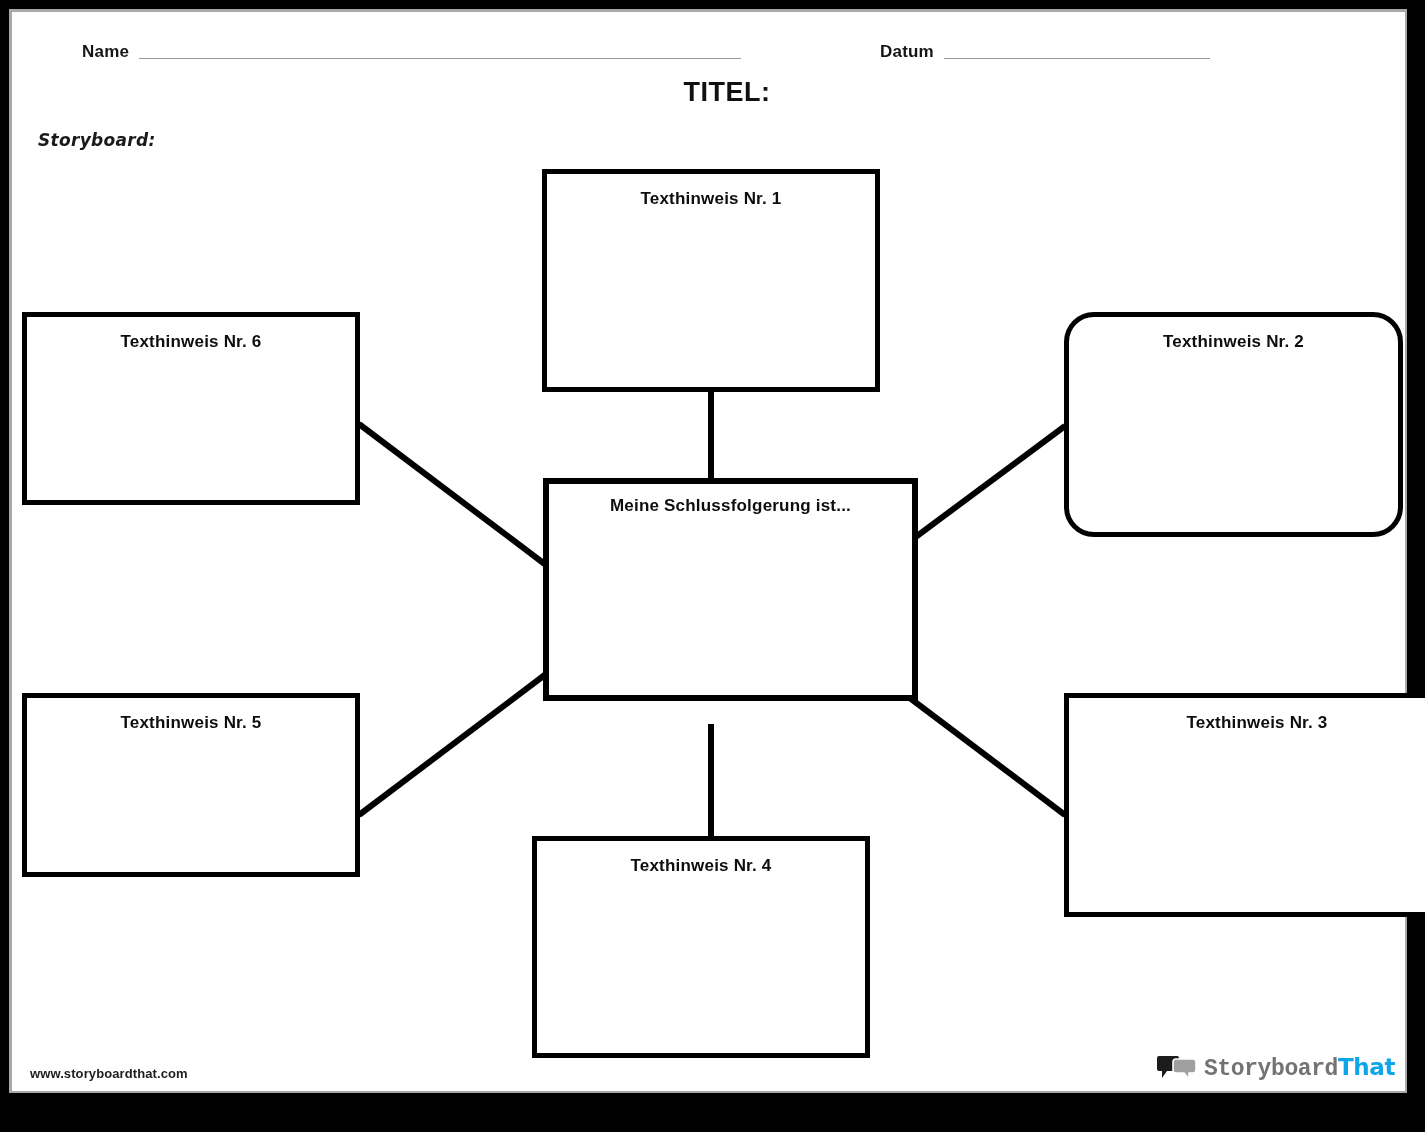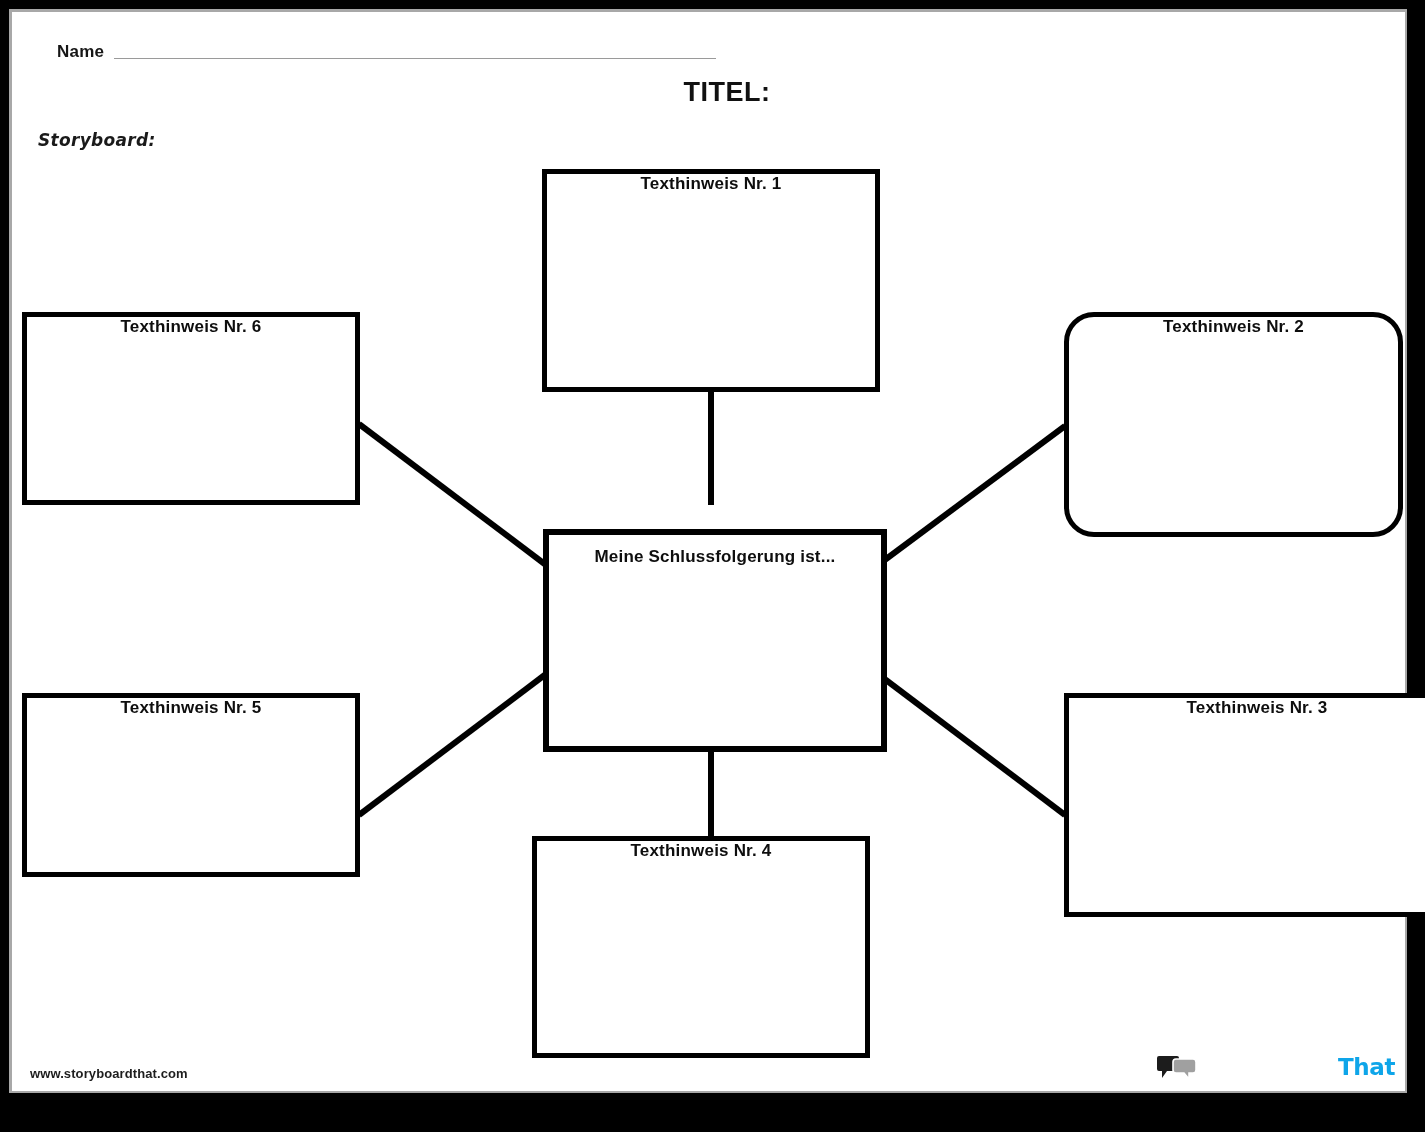--- a/index.html
+++ b/index.html
@@ -31,20 +31,21 @@
     width: 1393px;
     height: 1079px;
     background: #ffffff;
   }
 
   
   .field-row {
     position: absolute;
     display: flex;
     align-items: baseline;
+    margin-left: 25px;
   }
   .field-label {
     font-weight: bold;
     font-size: 17px;
     letter-spacing: 0.2px;
     color: #161616;
     font-stretch: condensed;
     white-space: nowrap;
   }
   .field-line {
@@ -102,20 +103,21 @@
     background: #ffffff;
   }
   .node-label {
     display: block;
     text-align: center;
     font-size: 17px;
     font-weight: bold;
     color: #0e0e0e;
     letter-spacing: 0.2px;
     font-stretch: condensed;
+    margin-top: 15px;
     padding: 0 8px;
   }
   #node-center { border-width: 6px; }
   #node-center .node-label { margin-top: 12px; }
 
   
   #site-url {
     position: absolute;
     left: 30px;
     top: 1066px;
@@ -138,36 +140,40 @@
     height: 26px;
     margin-right: 7px;
     flex: 0 0 auto;
   }
   #logo-text {
     font-size: 23px;
     font-weight: bold;
     letter-spacing: -0.4px;
     font-family: "DejaVu Sans", sans-serif;
   }
-  .logo-dark { color: #ffffff; font-family: Liberation Mono, monospace; }
+  .logo-dark { color: #737373; font-family: Liberation Mono, monospace; }
   .logo-gray { color: #0ea5e9; }
 </style>
 </head>
 <body>
 
 <div id="page">
 
   <div id="sheet-bevel"></div>
   <div id="sheet"></div>
 
   <div class="field-row" id="name-row">
     <span class="field-label">Name</span>
     <span class="field-line"></span>
   </div>
 
+  <div class="field-row" id="date-row">
+    <span class="field-label">Datum</span>
+    <span class="field-line"></span>
+  </div>
 
   <div id="title">
     <span id="title-inner">TITEL:</span>
   </div>
 
   <div id="directions">Storyboard:</div>
 
   <svg id="canvas">
     <g id="connector-group" stroke="#000000" stroke-width="6" stroke-linecap="butt">
         <line x1="711" y1="391" x2="711" y2="505"></line>
@@ -190,21 +196,21 @@
   </div>
   <div class="node" id="node-evidence-4" style="left: 532px; top: 836px; width: 338px; height: 222px;">
     <span class="node-label">Texthinweis Nr. 4</span>
   </div>
   <div class="node" id="node-evidence-5" style="left: 22px; top: 693px; width: 338px; height: 184px;">
     <span class="node-label">Texthinweis Nr. 5</span>
   </div>
   <div class="node" id="node-evidence-6" style="left: 22px; top: 312px; width: 338px; height: 193px;">
     <span class="node-label">Texthinweis Nr. 6</span>
   </div>
-  <div class="node" id="node-center" style="left: 543px; top: 529px; width: 344px; height: 223px;">
+  <div class="node" id="node-center" style="left: 543px; top: 478px; width: 375px; height: 223px;">
     <span class="node-label">Meine Schlussfolgerung ist...</span>
   </div>
 
   <div id="site-url">www.storyboardthat.com</div>
 
   <div id="logo">
     <svg id="logo-mark" viewBox="0 0 40 26">
       <path d="M2 1 H20 A2 2 0 0 1 22 3 V14 A2 2 0 0 1 20 16 H10 L5 23 V16 H2 A2 2 0 0 1 0 14 V3 A2 2 0 0 1 2 1 Z" fill="#1c1c1c"></path>
       <path d="M19 4 H36 A3 3 0 0 1 39 7 V15 A3 3 0 0 1 36 18 H32 V24 L27 18 H19 A3 3 0 0 1 16 15 V7 A3 3 0 0 1 19 4 Z" fill="#a0a0a0" stroke="#ffffff" stroke-width="1.6"></path>
     </svg>

